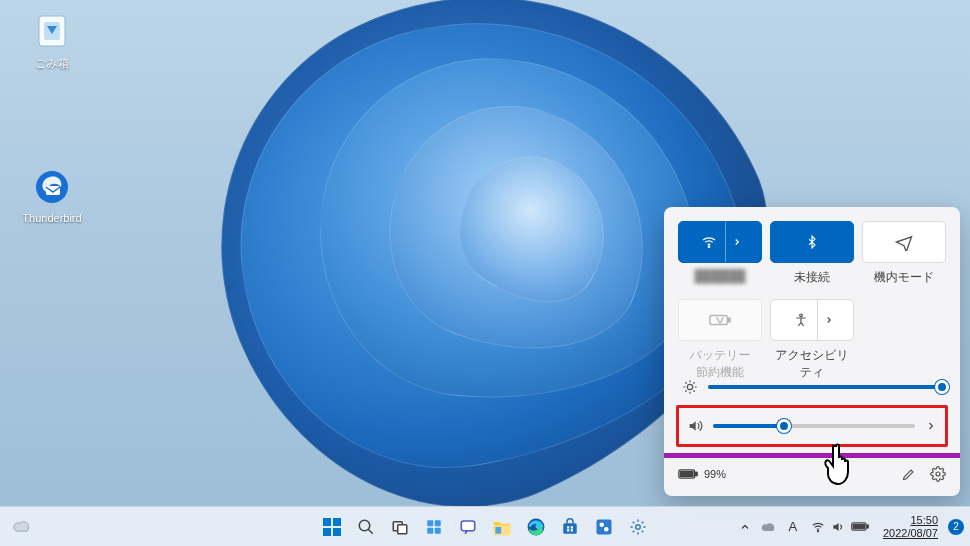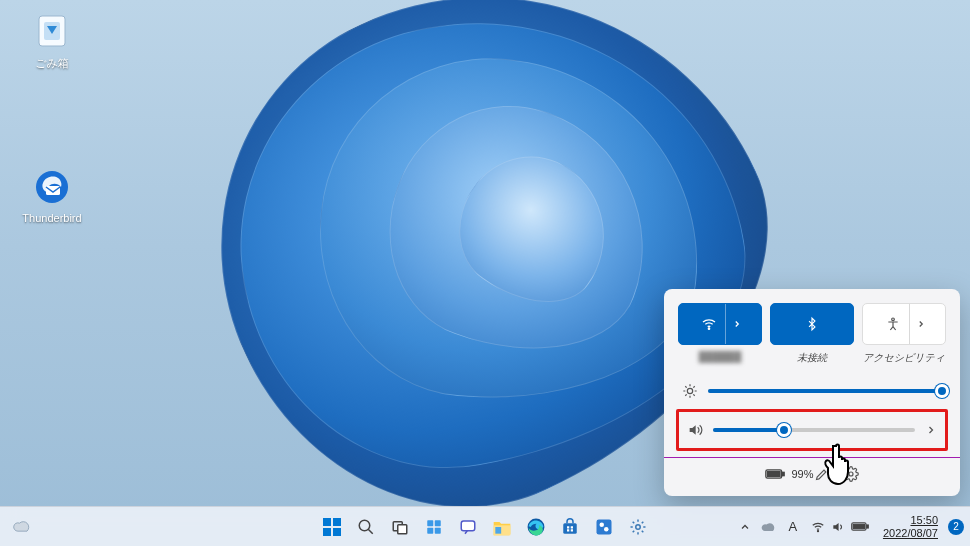--- a/index.html
+++ b/index.html
@@ -88,43 +88,43 @@
     gap:4px;
     cursor:pointer;
   }
   .qbtn.on { background:#0067c0; border-color:#0067c0; color:#fff; }
   .qbtn .chev {
     border-left:1px solid rgba(255,255,255,.4);
     height:100%; width:22px;
     display:flex; align-items:center; justify-content:center;
     margin-left:4px;
   }
-  .qlabel { margin-top:6px; font-size:10px; color:#444; text-align:center; height:22px;font-style:italic; }
+  .qlabel { margin-top:6px; font-size:12px; color:#444; text-align:center; height:22px; }
   .qlabel.dim { color:#aaa; }
 
   .slider-row {
     display:flex; align-items:center; gap:10px;
     padding:6px 4px;
   }
   .slider-row .track {
     flex:1; height:4px; background:#c9c9c9; border-radius:2px; position:relative;
   }
   .slider-row .fill { position:absolute; left:0; top:0; height:100%; background:#0067c0; border-radius:2px; }
   .slider-row .thumb {
     position:absolute; top:50%; transform:translate(-50%,-50%);
     width:14px; height:14px; border-radius:50%;
     background:#0067c0; border:3px solid #fff; box-shadow:0 0 0 1px #0067c0;
   }
   .highlight-box {
     border:3px solid #e21b1b; border-radius:2px;
     padding:4px 4px; margin:4px -2px 6px;
   }
   .qfooter {
-    display:flex; align-items:center; justify-content:center;
-    border-top:1px solid #a21caf;
+    display:flex; align-items:center; justify-content:space-between;
+    border-top:5px solid #a21caf;
     margin:6px -14px 0;
     padding:8px 14px 8px;
     font-size:11px;
   }
   .qfooter-left { display:flex; align-items:center; gap:6px; }
   .qfooter-right { display:flex; align-items:center; gap:14px; color:#555; }
   .qfooter-right span { cursor:pointer; }
 
   
   .hand-cursor {
@@ -195,21 +195,44 @@
     <div class="qtile">
       <div class="qbtn on">
         <span>
           <svg width="14" height="18" viewBox="0 0 24 24" fill="none" stroke="currentColor" stroke-width="2">
               <path d="M7 7l10 10-5 5V2l5 5L7 17"></path>
             </svg>
         </span>
       </div>
       <div class="qlabel">未接続</div>
     </div>
-
+    <div class="qtile">
+      <div class="qbtn">
+        <span style="color:#555;">
+          <svg width="18" height="18" viewBox="0 0 24 24" fill="none" stroke="currentColor" stroke-width="1.8">
+              <path d="M2 12l20-7-7 20-3-8-10-5z"></path>
+            </svg>
+        </span>
+      </div>
+      <div class="qlabel">機内モード</div>
+    </div>
+
+    <div class="qtile">
+      <div class="qbtn" style="opacity:.55;">
+        <span style="color:#888;">
+          <svg width="22" height="14" viewBox="0 0 24 14" fill="none" stroke="currentColor" stroke-width="1.6">
+              <rect x="1" y="2" width="19" height="10" rx="2"></rect>
+              <rect x="21" y="5" width="2" height="4" fill="currentColor"></rect>
+              <path d="M8 4c2 0 2 6 4 6s2-6 4-6"></path>
+            </svg>
+        </span>
+      </div>
+      <div class="qlabel dim" style="white-space:pre-line;">バッテリー
+節約機能</div>
+    </div>
     <div class="qtile">
       <div class="qbtn" style="padding-left:8px;">
         <span style="color:#555;">
           <svg width="16" height="16" viewBox="0 0 24 24" fill="none" stroke="currentColor" stroke-width="1.8">
               <circle cx="12" cy="5" r="2"></circle>
               <path d="M5 9h14M12 9v7m0 0l-4 5m4-5l4 5"></path>
             </svg>
         </span>
         <span class="chev" style="border-color:rgba(0,0,0,.15);color:#555;">
           <svg width="10" height="10" viewBox="0 0 24 24" fill="none" stroke="currentColor" stroke-width="3">

